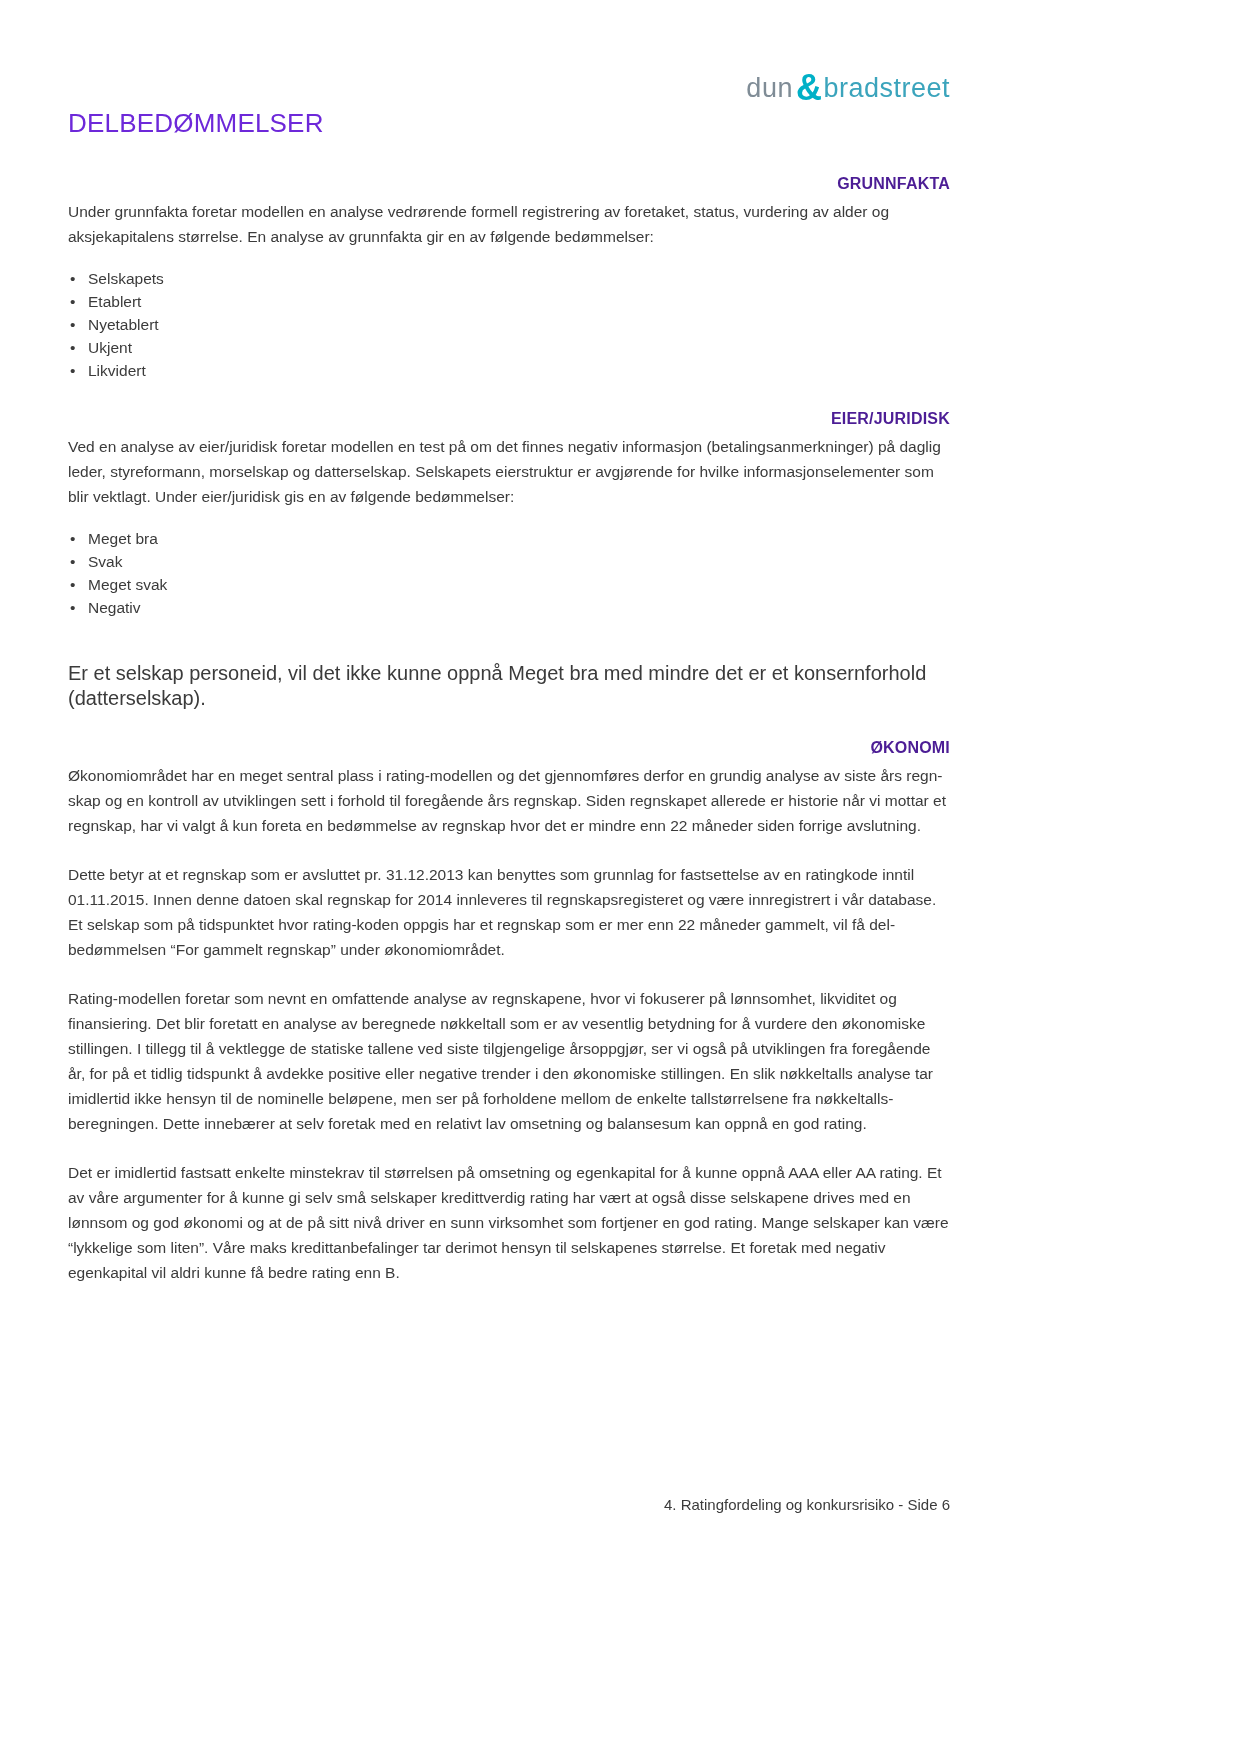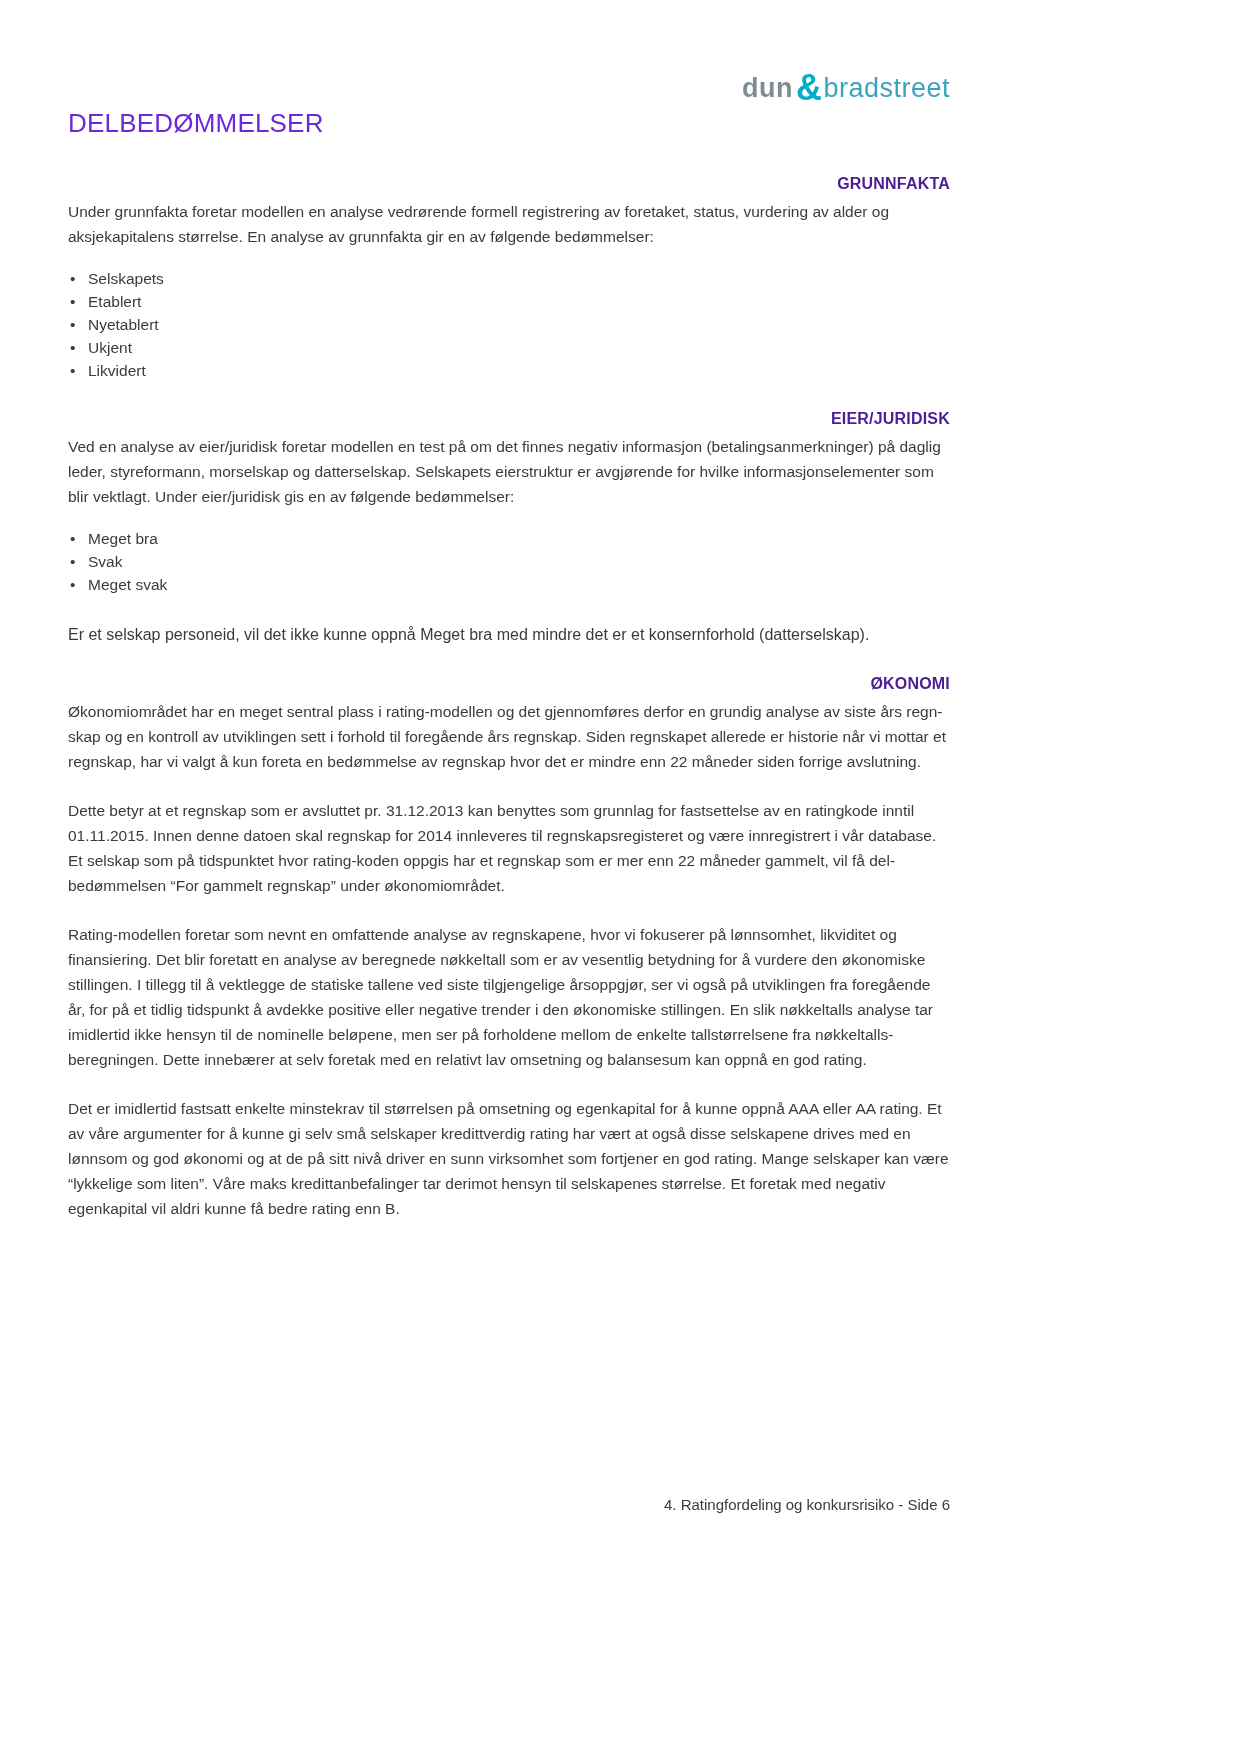--- a/index.html
+++ b/index.html
@@ -29,21 +29,21 @@
 
   
   .logo {
     margin-top: 68px;
     text-align: right;
     font-size: 27px;
     letter-spacing: 0.5px;
     line-height: 40px;
     white-space: nowrap;
   }
-  .logo .dun        { color: #7f8c96; font-weight: 700; }
+  .logo .dun        { color: #7f8c96; font-weight: 400; }
   .logo .amp        { color: #00b0c7; font-weight: 600; font-size: 36px; vertical-align: -3px; margin: 0 1px 0 3px; }
   .logo .bradstreet { color: #3ba4bc; font-weight: 400; }
 
   
   .doc-title {
     font-size: 26px;
     font-weight: 400;
     letter-spacing: 0.2px;
     color: #6d28d9;
   }
@@ -80,22 +80,22 @@
   }
   ul.bullet-list li::before {
     content: "•";
     position: absolute;
     left: 2px;
     top: 0;
     color: #3b3b3b;
   }
 
   p.note-text {
-    margin-top: 26px;
-    font-size: 16px;
+    margin-top: 42px;
+    font-size: 20px;
     line-height: 25px;
     color: #3b3b3b;
   }
 
   
   .footer {
     position: absolute;
     right: 0;
     top: 1496px;
     font-size: 15px;
@@ -124,20 +124,21 @@
       <li>Ukjent</li>
       <li>Likvidert</li>
     </ul>
 
     <h2 class="section-heading mt-section">EIER/JURIDISK</h2>
     <p class="body-text">Ved en analyse av eier/juridisk foretar modellen en test på om det finnes negativ informasjon (betalingsanmerkninger) på daglig leder, styreformann, morselskap og datterselskap. Selskapets eierstruktur er avgjørende for hvilke informasjonselementer som blir vektlagt. Under eier/juridisk gis en av følgende bedømmelser:</p>
     <ul class="bullet-list">
       <li>Meget bra</li>
       <li>Svak</li>
       <li>Meget svak</li>
+      <li>Negativ</li>
     </ul>
     <p class="note-text">Er et selskap personeid, vil det ikke kunne oppnå Meget bra med mindre det er et konsernforhold (datterselskap).</p>
 
     <h2 class="section-heading mt-section">ØKONOMI</h2>
     <p class="body-text">Økonomiområdet har en meget sentral plass i rating-modellen og det gjennomføres derfor en grundig analyse av siste års regn- skap og en kontroll av utviklingen sett i forhold til foregående års regnskap. Siden regnskapet allerede er historie når vi mottar et regnskap, har vi valgt å kun foreta en bedømmelse av regnskap hvor det er mindre enn 22 måneder siden forrige avslutning.</p>
     <p class="body-text">Dette betyr at et regnskap som er avsluttet pr. 31.12.2013 kan benyttes som grunnlag for fastsettelse av en ratingkode inntil 01.11.2015. Innen denne datoen skal regnskap for 2014 innleveres til regnskapsregisteret og være innregistrert i vår database. Et selskap som på tidspunktet hvor rating-koden oppgis har et regnskap som er mer enn 22 måneder gammelt, vil få del- bedømmelsen “For gammelt regnskap” under økonomiområdet.</p>
     <p class="body-text">Rating-modellen foretar som nevnt en omfattende analyse av regnskapene, hvor vi fokuserer på lønnsomhet, likviditet og finansiering. Det blir foretatt en analyse av beregnede nøkkeltall som er av vesentlig betydning for å vurdere den økonomiske stillingen. I tillegg til å vektlegge de statiske tallene ved siste tilgjengelige årsoppgjør, ser vi også på utviklingen fra foregående år, for på et tidlig tidspunkt å avdekke positive eller negative trender i den økonomiske stillingen. En slik nøkkeltalls analyse tar imidlertid ikke hensyn til de nominelle beløpene, men ser på forholdene mellom de enkelte tallstørrelsene fra nøkkeltalls- beregningen. Dette innebærer at selv foretak med en relativt lav omsetning og balansesum kan oppnå en god rating.</p>
     <p class="body-text">Det er imidlertid fastsatt enkelte minstekrav til størrelsen på omsetning og egenkapital for å kunne oppnå AAA eller AA rating. Et av våre argumenter for å kunne gi selv små selskaper kredittverdig rating har vært at også disse selskapene drives med en lønnsom og god økonomi og at de på sitt nivå driver en sunn virksomhet som fortjener en god rating. Mange selskaper kan være “lykkelige som liten”. Våre maks kredittanbefalinger tar derimot hensyn til selskapenes størrelse. Et foretak med negativ egenkapital vil aldri kunne få bedre rating enn B.</p>
 
     <div class="footer">4. Ratingfordeling og konkursrisiko - Side 6</div>

